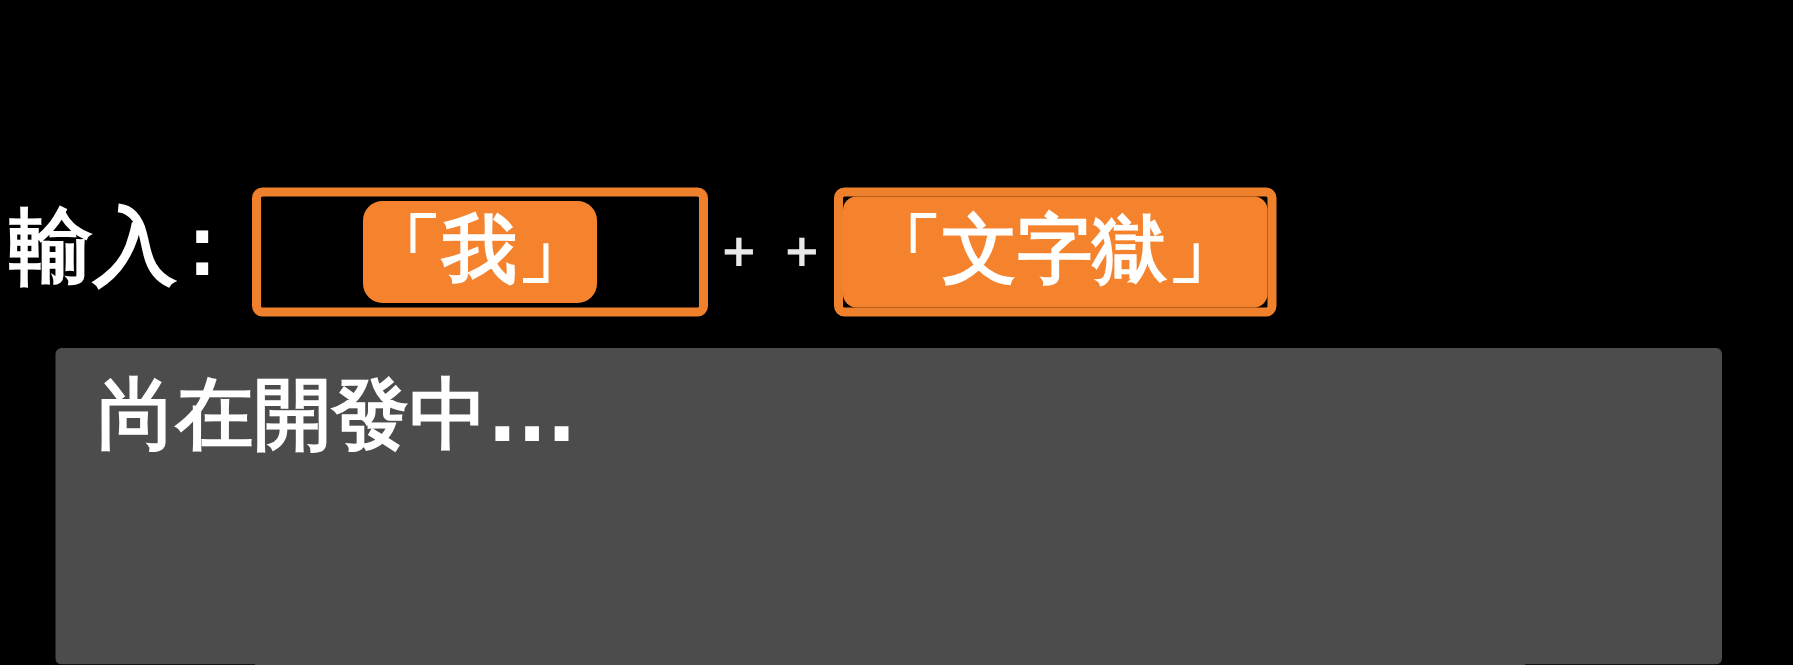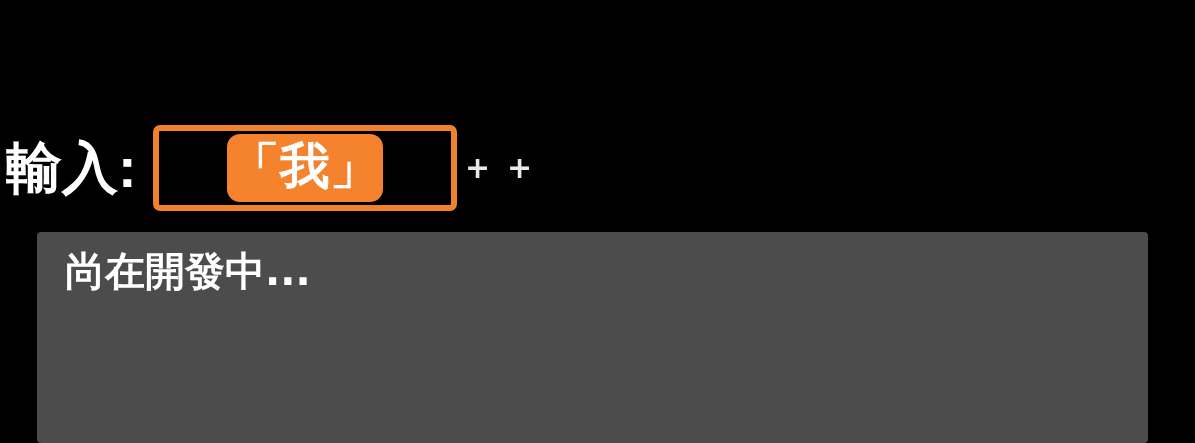--- a/index.html
+++ b/index.html
@@ -38,21 +38,21 @@
   .input-label {
     flex: 0 0 auto;
     margin-left: 6px;
     margin-right: 16px;
     color: #ffffff;
     font-size: 56px;
     line-height: 1;
     font-weight: 700;
     letter-spacing: 0px;
     white-space: nowrap;
-    font-family: Liberation Sans, sans-serif;
+    font-family: Liberation Mono, monospace;
   }
 
   
   .token-box {
     flex: 0 0 auto;
     box-sizing: border-box;
     height: 86px;
     background: #000000;
     border-style: solid;
     border-width: 6px;
@@ -115,21 +115,21 @@
     background: #4C4C4C;
     border-radius: 4px;
     overflow: hidden;
   }
 
   .output-text {
     position: absolute;
     left: 28px;
     top: 16px;
     color: #ffffff;
-    font-size: 40px;
+    font-size: 52px;
     line-height: 1.15;
     font-weight: 700;
     white-space: nowrap;
     font-family: "DejaVu Sans", "Liberation Sans", sans-serif;
   }
 </style>
 </head>
 <body>
 
 <div id="app">
@@ -140,20 +140,23 @@
 
     <div class="token-box orange tok-1">
       <div class="token-chip orange">「我」</div>
     </div>
 
     <div class="plus-sep">+</div>
 
 
     <div class="plus-sep">+</div>
 
+    <div class="token-box orange tok-3">
+      <div class="token-chip orange">「文字獄」</div>
+    </div>
 
   </div>
 
   <div class="output-panel">
     <div class="output-text">尚在開發中...</div>
   </div>
 
 </div>
 
 </body></html>

